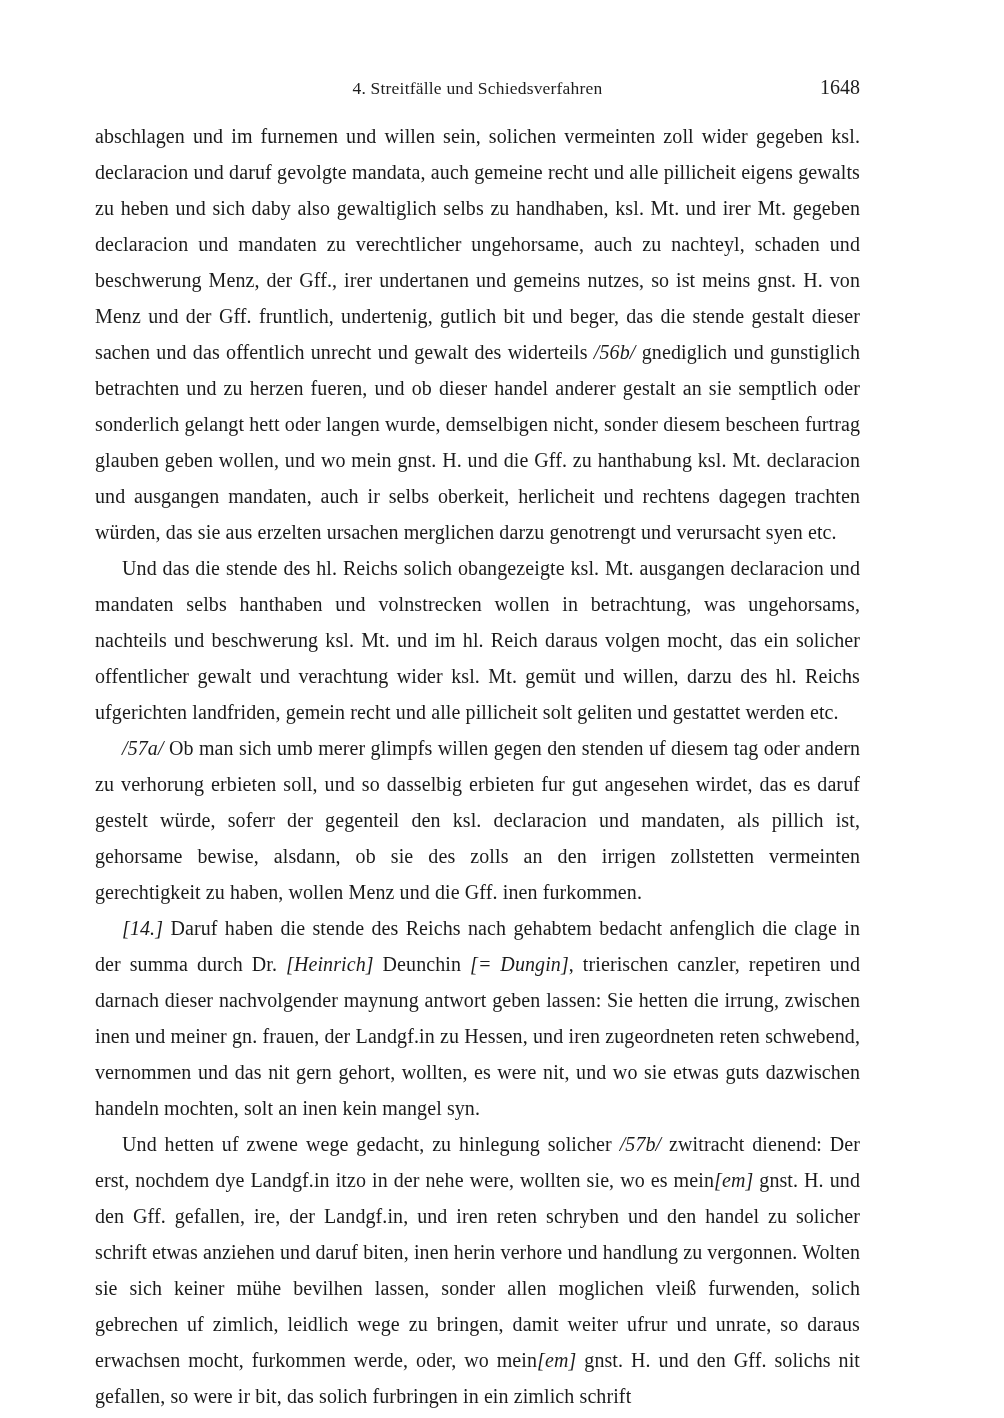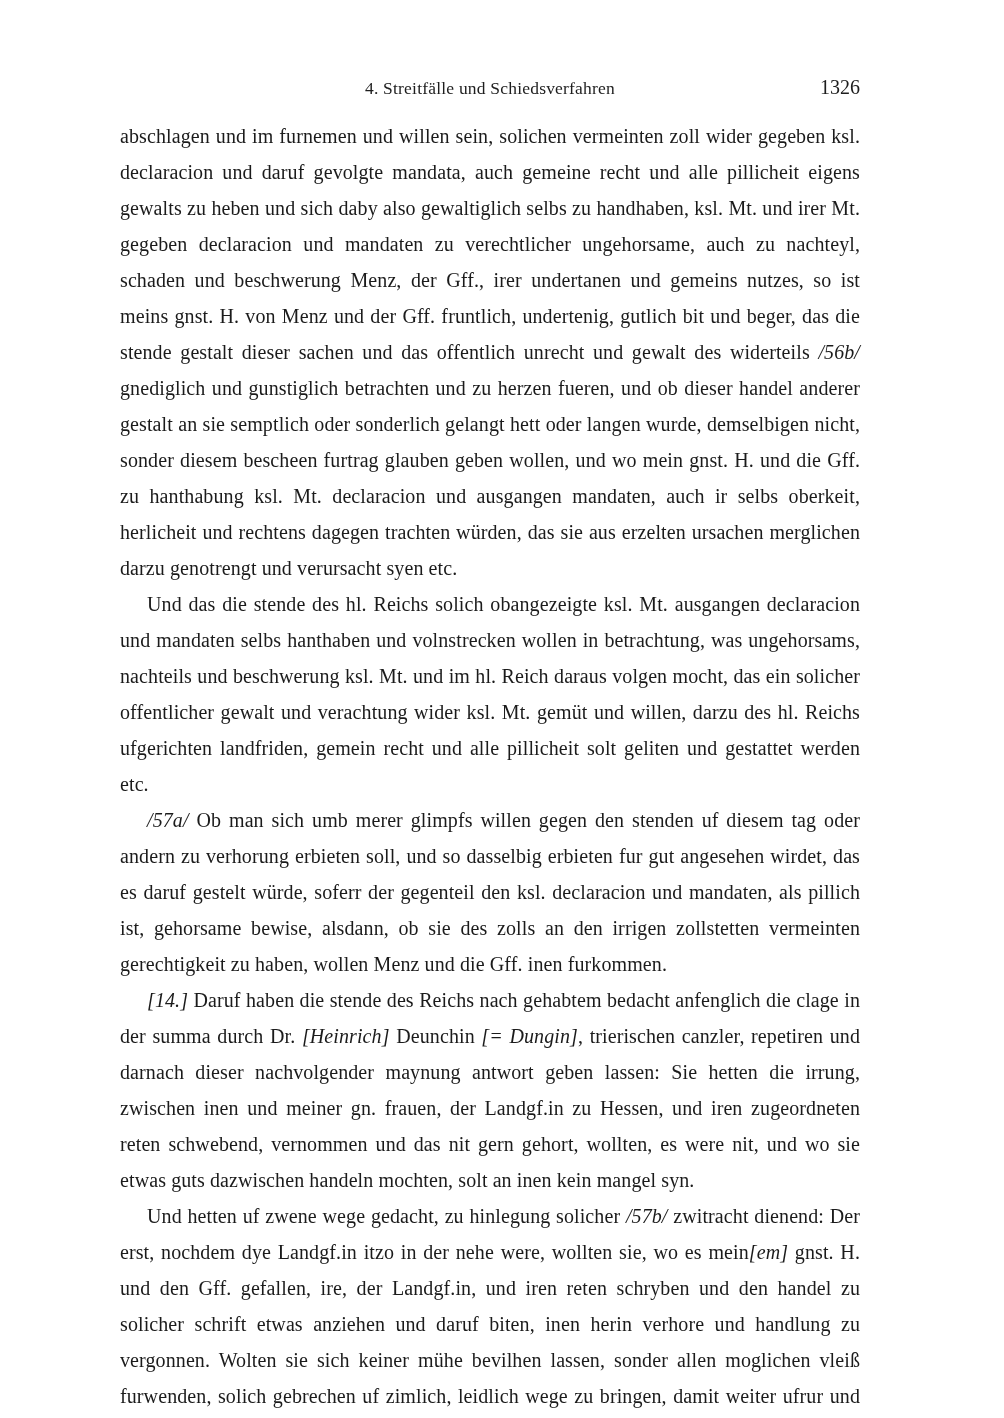--- a/index.html
+++ b/index.html
@@ -6,21 +6,21 @@
     margin: 0;
     padding: 0;
     background: #ffffff;
   }
   .page {
     position: relative;
     width: 1004px;
     height: 1418px;
     box-sizing: border-box;
     background: #ffffff;
-    padding: 78px 144px 60px 120px;
+    padding: 78px 144px 60px 95px;
     overflow: hidden;
     font-family: "Liberation Serif", "DejaVu Serif", serif;
     color: #1b1b1b;
   }
   .running-head {
     position: relative;
     height: 28px;
     text-align: center;
     margin-bottom: 12px;
   }
@@ -52,21 +52,21 @@
   .body-text em {
     font-style: italic;
   }
 </style>
 </head>
 <body>
 
 <div class="page">
   <header class="running-head">
     <span class="head-title">4. Streitfälle und Schiedsverfahren</span>
-    <span class="page-number">1326</span>
+    <span class="page-number">1648</span>
   </header>
 
   <main class="body-text" id="paragraphs">
       <p class=""><span>abschlagen und im furnemen und willen sein, solichen vermeinten zoll wider gegeben ksl. declaracion und daruf gevolgte mandata, auch gemeine recht und alle pillicheit eigens gewalts zu heben und sich daby also gewaltiglich selbs zu handhaben, ksl. Mt. und irer Mt. gegeben declaracion und mandaten zu verechtlicher ungehorsame, auch zu nachteyl, schaden und beschwerung Menz, der Gff., irer undertanen und gemeins nutzes, so ist meins gnst. H. von Menz und der Gff. fruntlich, undertenig, gutlich bit und beger, das die stende gestalt dieser sachen und das offentlich unrecht und gewalt des widerteils </span><em>/56b/</em><span> gnediglich und gunstiglich betrachten und zu herzen fueren, und ob dieser handel anderer gestalt an sie semptlich oder sonderlich gelangt hett oder langen wurde, demselbigen nicht, sonder diesem bescheen furtrag glauben geben wollen, und wo mein gnst. H. und die Gff. zu hanthabung ksl. Mt. declaracion und ausgangen mandaten, auch ir selbs oberkeit, herlicheit und rechtens dagegen trachten würden, das sie aus erzelten ursachen merglichen darzu genotrengt und verursacht syen etc.</span></p>
       <p class="indent"><span>Und das die stende des hl. Reichs solich obangezeigte ksl. Mt. ausgangen declaracion und mandaten selbs hanthaben und volnstrecken wollen in betrachtung, was ungehorsams, nachteils und beschwerung ksl. Mt. und im hl. Reich daraus volgen mocht, das ein solicher offentlicher gewalt und verachtung wider ksl. Mt. gemüt und willen, darzu des hl. Reichs ufgerichten landfriden, gemein recht und alle pillicheit solt geliten und gestattet werden etc.</span></p>
       <p class="indent"><em>/57a/</em><span> Ob man sich umb merer glimpfs willen gegen den stenden uf diesem tag oder andern zu verhorung erbieten soll, und so dasselbig erbieten fur gut angesehen wirdet, das es daruf gestelt würde, soferr der gegenteil den ksl. declaracion und mandaten, als pillich ist, gehorsame bewise, alsdann, ob sie des zolls an den irrigen zollstetten vermeinten gerechtigkeit zu haben, wollen Menz und die Gff. inen furkommen.</span></p>
       <p class="indent"><em>[14.]</em><span> Daruf haben die stende des Reichs nach gehabtem bedacht anfenglich die clage in der summa durch Dr. </span><em>[Heinrich]</em><span> Deunchin </span><em>[= Dungin]</em><span>, trierischen canzler, repetiren und darnach dieser nachvolgender maynung antwort geben lassen: Sie hetten die irrung, zwischen inen und meiner gn. frauen, der Landgf.in zu Hessen, und iren zugeordneten reten schwebend, vernommen und das nit gern gehort, wollten, es were nit, und wo sie etwas guts dazwischen handeln mochten, solt an inen kein mangel syn.</span></p>
       <p class="indent"><span>Und hetten uf zwene wege gedacht, zu hinlegung solicher </span><em>/57b/</em><span> zwitracht dienend: Der erst, nochdem dye Landgf.in itzo in der nehe were, wollten sie, wo es mein</span><em>[em]</em><span> gnst. H. und den Gff. gefallen, ire, der Landgf.in, und iren reten schryben und den handel zu solicher schrift etwas anziehen und daruf biten, inen herin verhore und handlung zu vergonnen. Wolten sie sich keiner mühe bevilhen lassen, sonder allen moglichen vleiß furwenden, solich gebrechen uf zimlich, leidlich wege zu bringen, damit weiter ufrur und unrate, so daraus erwachsen mocht, furkommen werde, oder, wo mein</span><em>[em]</em><span> gnst. H. und den Gff. solichs nit gefallen, so were ir bit, das solich furbringen in ein zimlich schrift</span></p>
     </main>
 </div>

